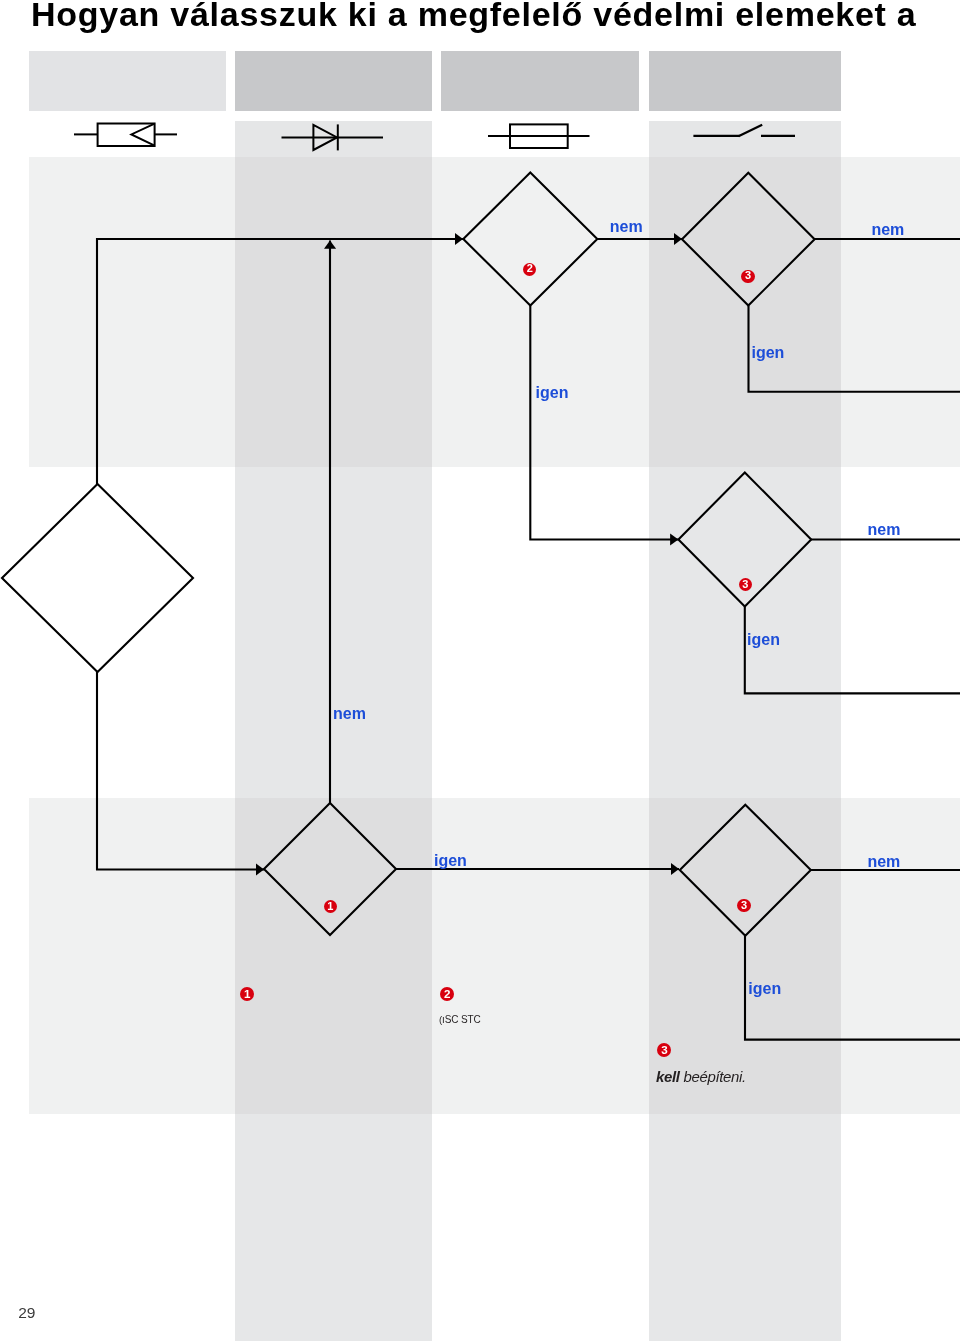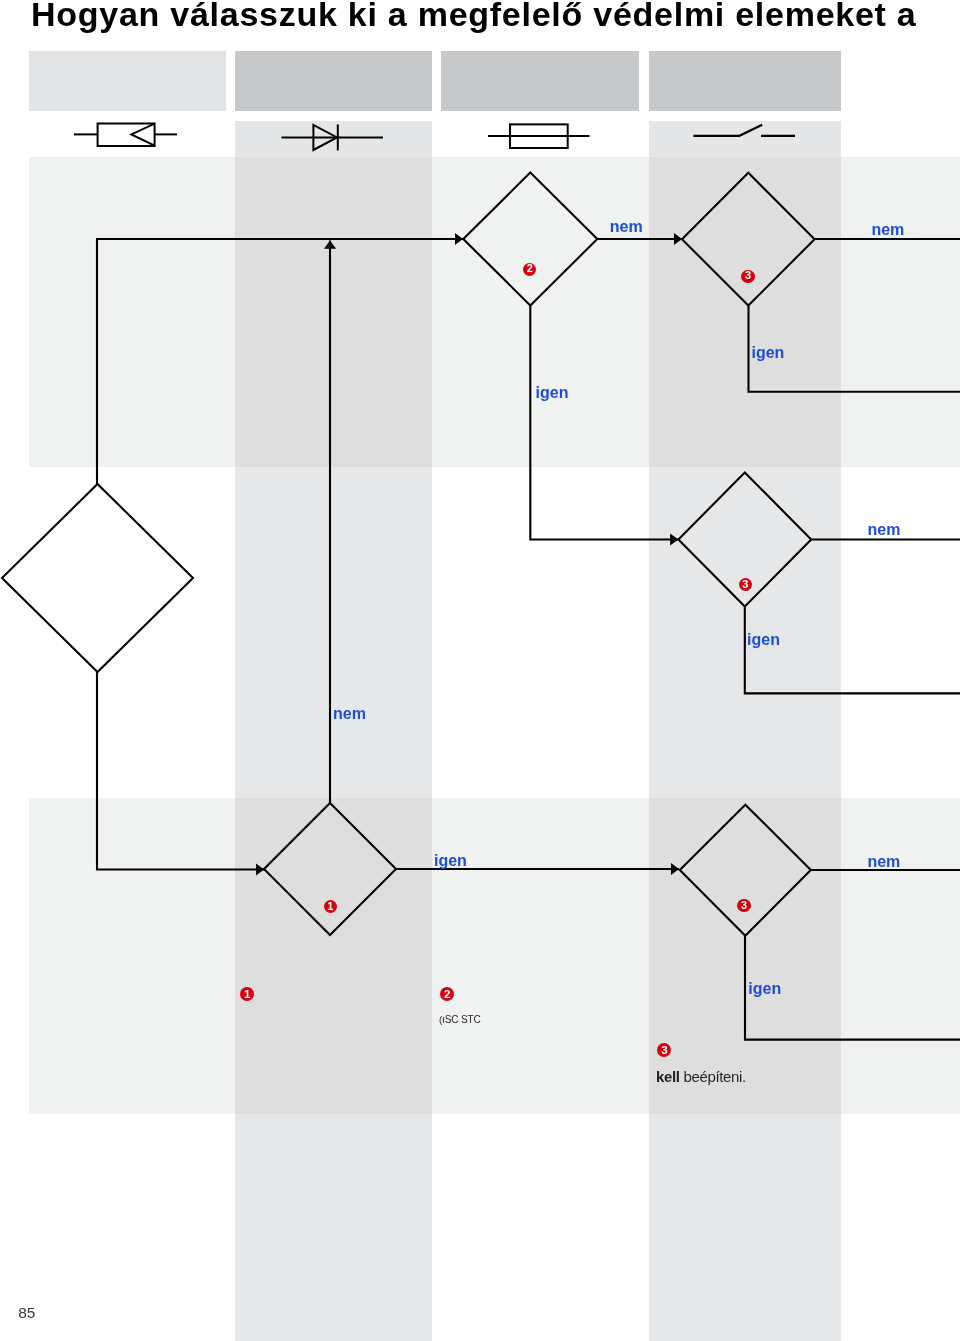--- a/index.html
+++ b/index.html
@@ -220,21 +220,21 @@
   <div class="note" style="left:439px;top:1004px;width:215px;">
     <span class="hd"></span>
     <span class="sub" style="margin-top:9px;"></span>
     <span class="bd"></span>
     <span class="tiny" style="margin-top:3.5px;"><span>(I</span><span class="sc">SC STC</span><span></span></span>
   </div>
 
   <div class="abs badge nb" style="left:657.4px;top:1043.1px;">
     <span>3</span>
     </div>
-  <div class="note" style="left:656px;top:1059px;width:290px;">
+  <div class="note" style="left:656px;top:1059px;width:290px;font-style:italic;">
     <span class="hd"></span>
     <span class="sub" style="margin-top:9px;"></span>
     <span class="bd"><span></span><b>kell</b><span> beépíteni.</span></span>
   </div>
 
-  <div class="abs" id="pageno">85</div>
+  <div class="abs" id="pageno">29</div>
 
 </div>
 
 </body></html>

